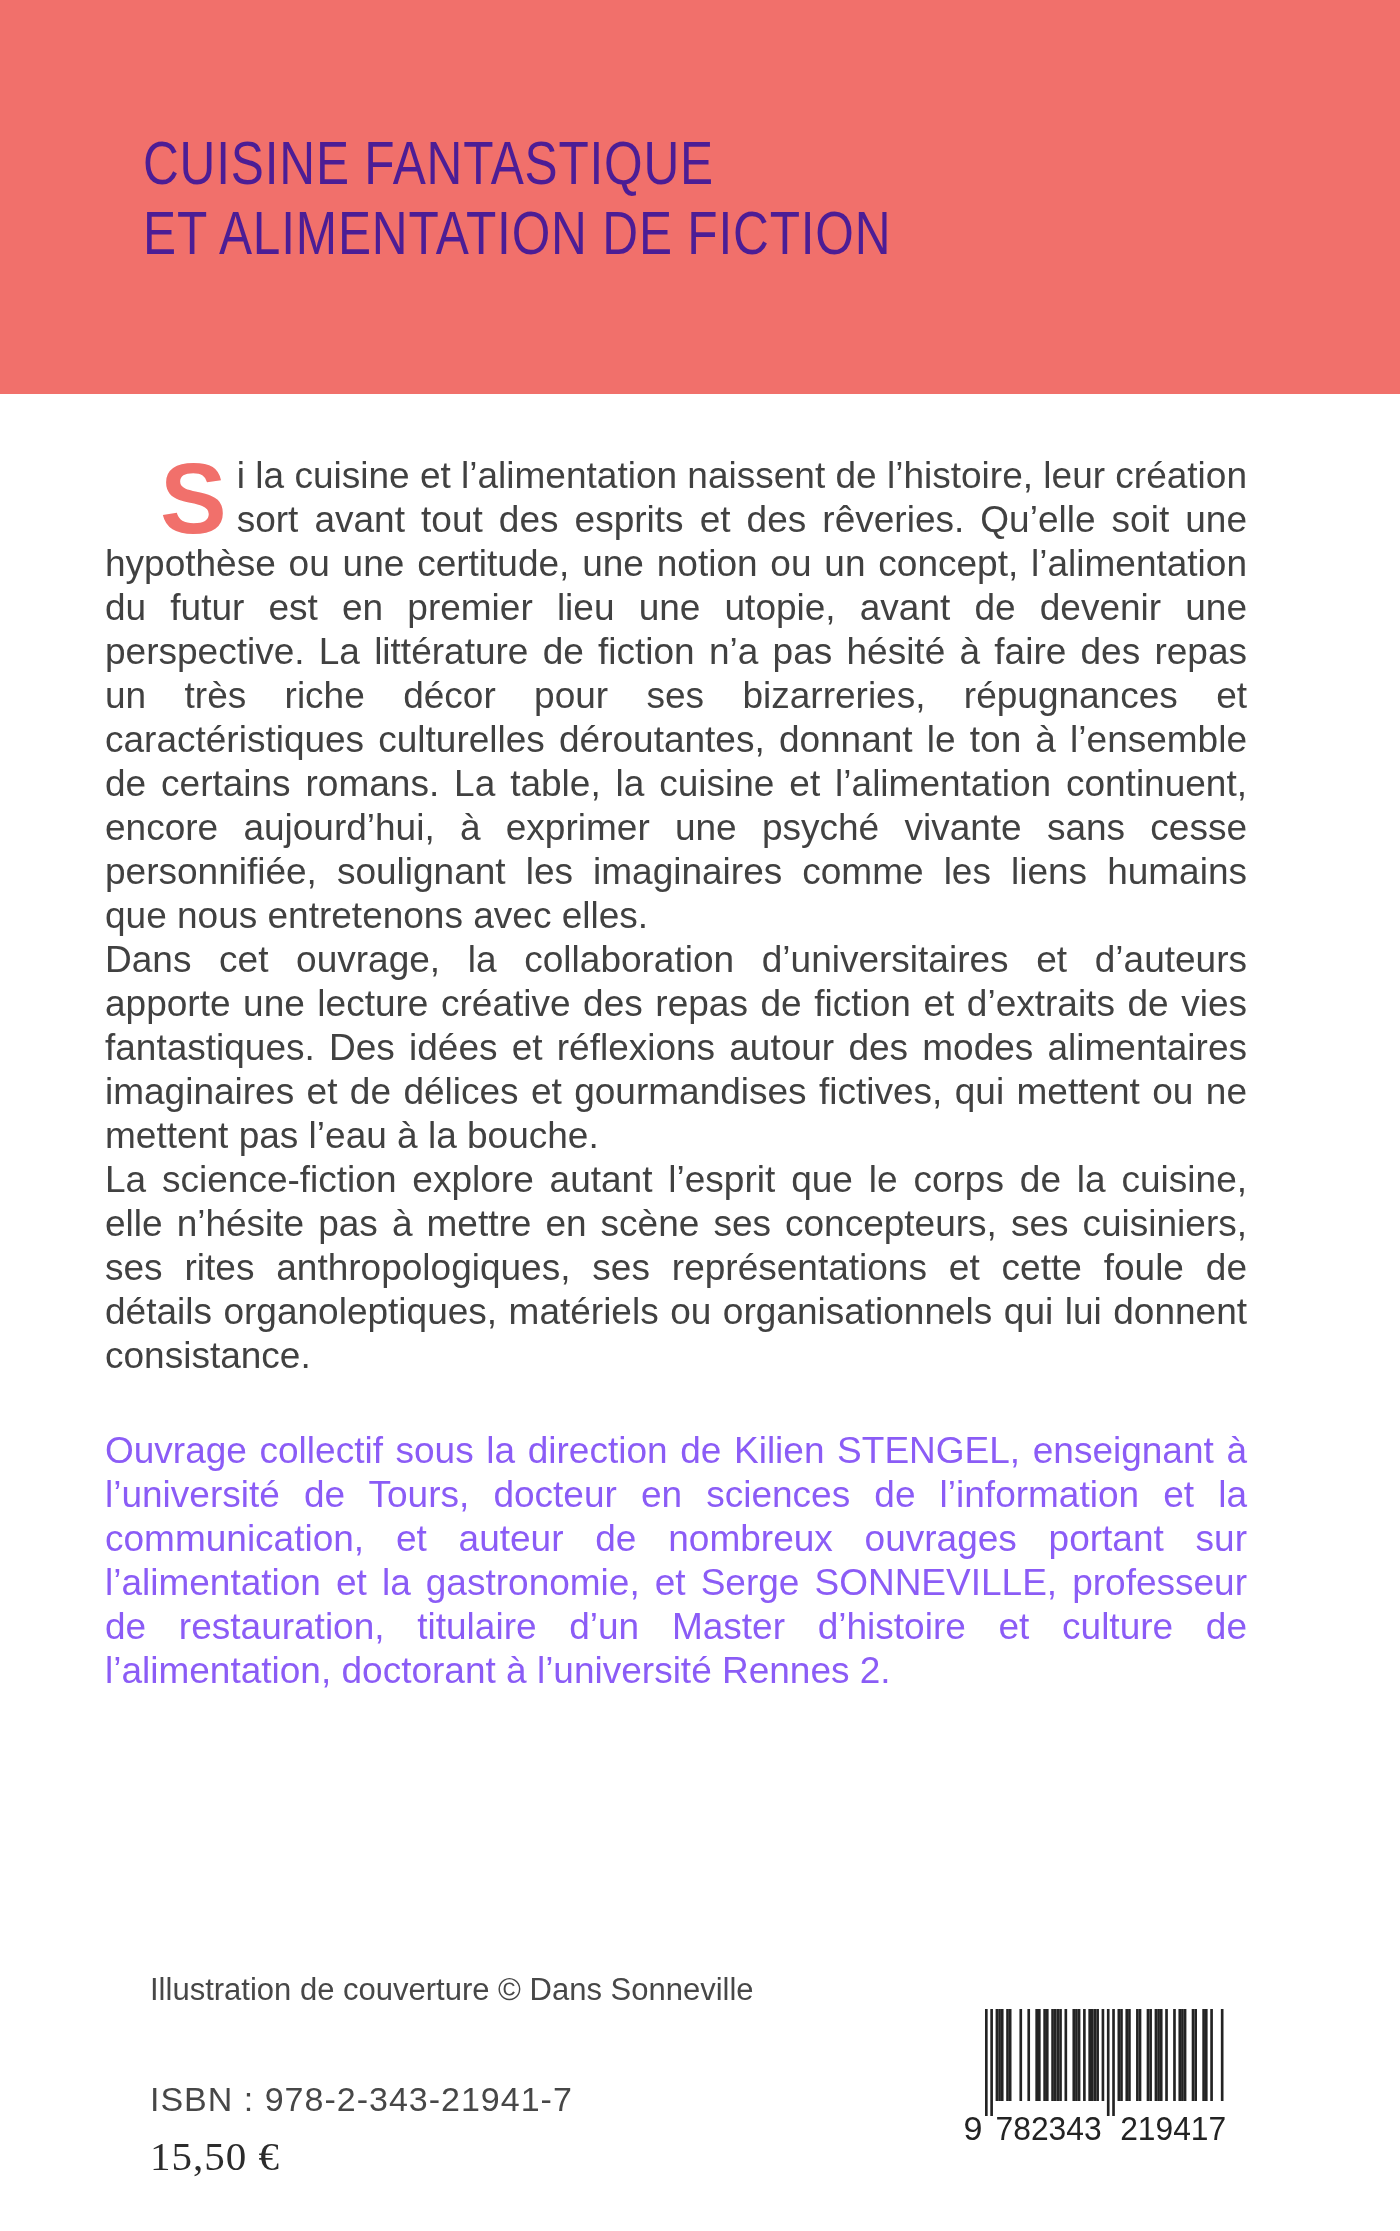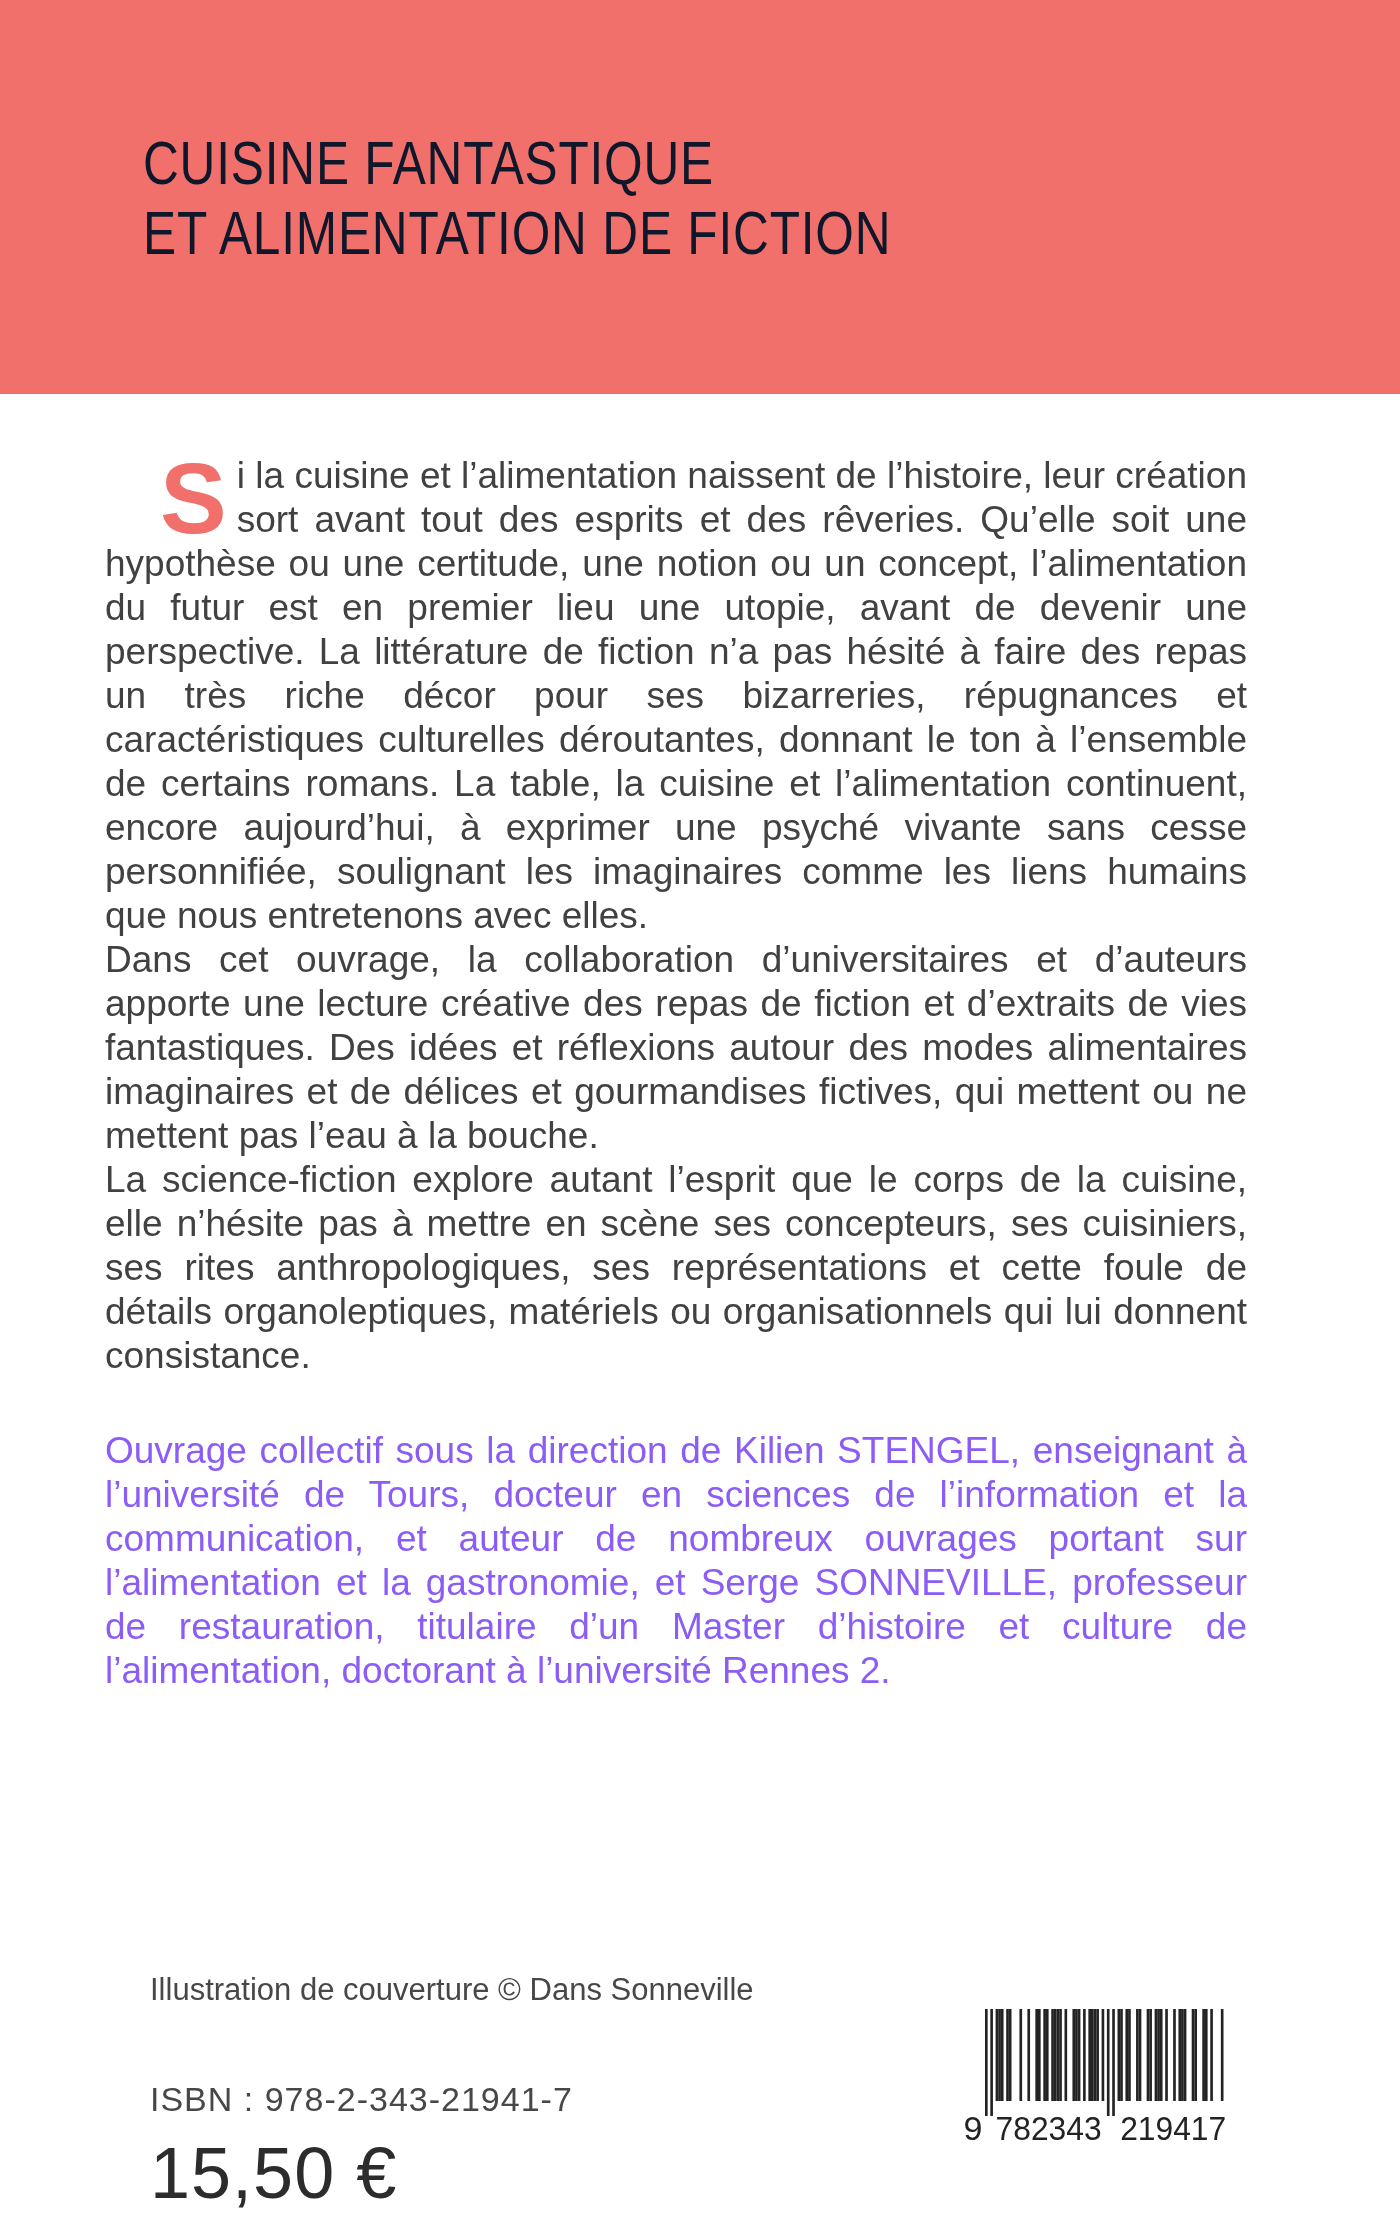--- a/index.html
+++ b/index.html
@@ -7,21 +7,21 @@
     width:1400px;height:2231px;position:relative;overflow:hidden;
     background:#ffffff;
     font-family:"Liberation Sans",sans-serif;
   }
   .band{
     position:absolute;left:0;top:0;width:1400px;height:394px;
     background:#f1706b;
   }
   .title{
     position:absolute;left:143px;top:128px;
-    color:#0f172a;font-weight:300;font-size:62px;line-height:70px;
+    color:#4c1d95;font-weight:300;font-size:62px;line-height:70px;
     letter-spacing:1px;
   }
   .title .line{transform:scaleX(.8);transform-origin:0 50%;white-space:nowrap}
   .body-text{
     position:absolute;left:105px;top:454px;width:1142px;
     color:#414141;font-size:37px;line-height:44px;font-weight:300;
     text-align:justify;
   }
   .body-text p{margin:0}
   .dropcap{
@@ -37,21 +37,21 @@
   .credit{
     position:absolute;left:150px;top:1972px;
     color:#474747;font-size:31px;font-weight:300;
   }
   .isbn{
     position:absolute;left:150px;top:2080px;
     color:#474747;font-size:34px;font-weight:400;letter-spacing:1px;
   }
   .price{
     position:absolute;left:150px;top:2132px;
-    color:#2c2c2c;font-size:72px;letter-spacing:1px;
+    color:#2c2c2c;font-size:41px;letter-spacing:1px;font-family:Liberation Serif, serif;
   }
   .barcode{position:absolute;left:960px;top:2007px}
 </style>
 </head>
 <body>
 
 <div class="band">
   <div class="title">
     <div class="line">CUISINE FANTASTIQUE</div>
     <div class="line">ET ALIMENTATION DE FICTION</div>

